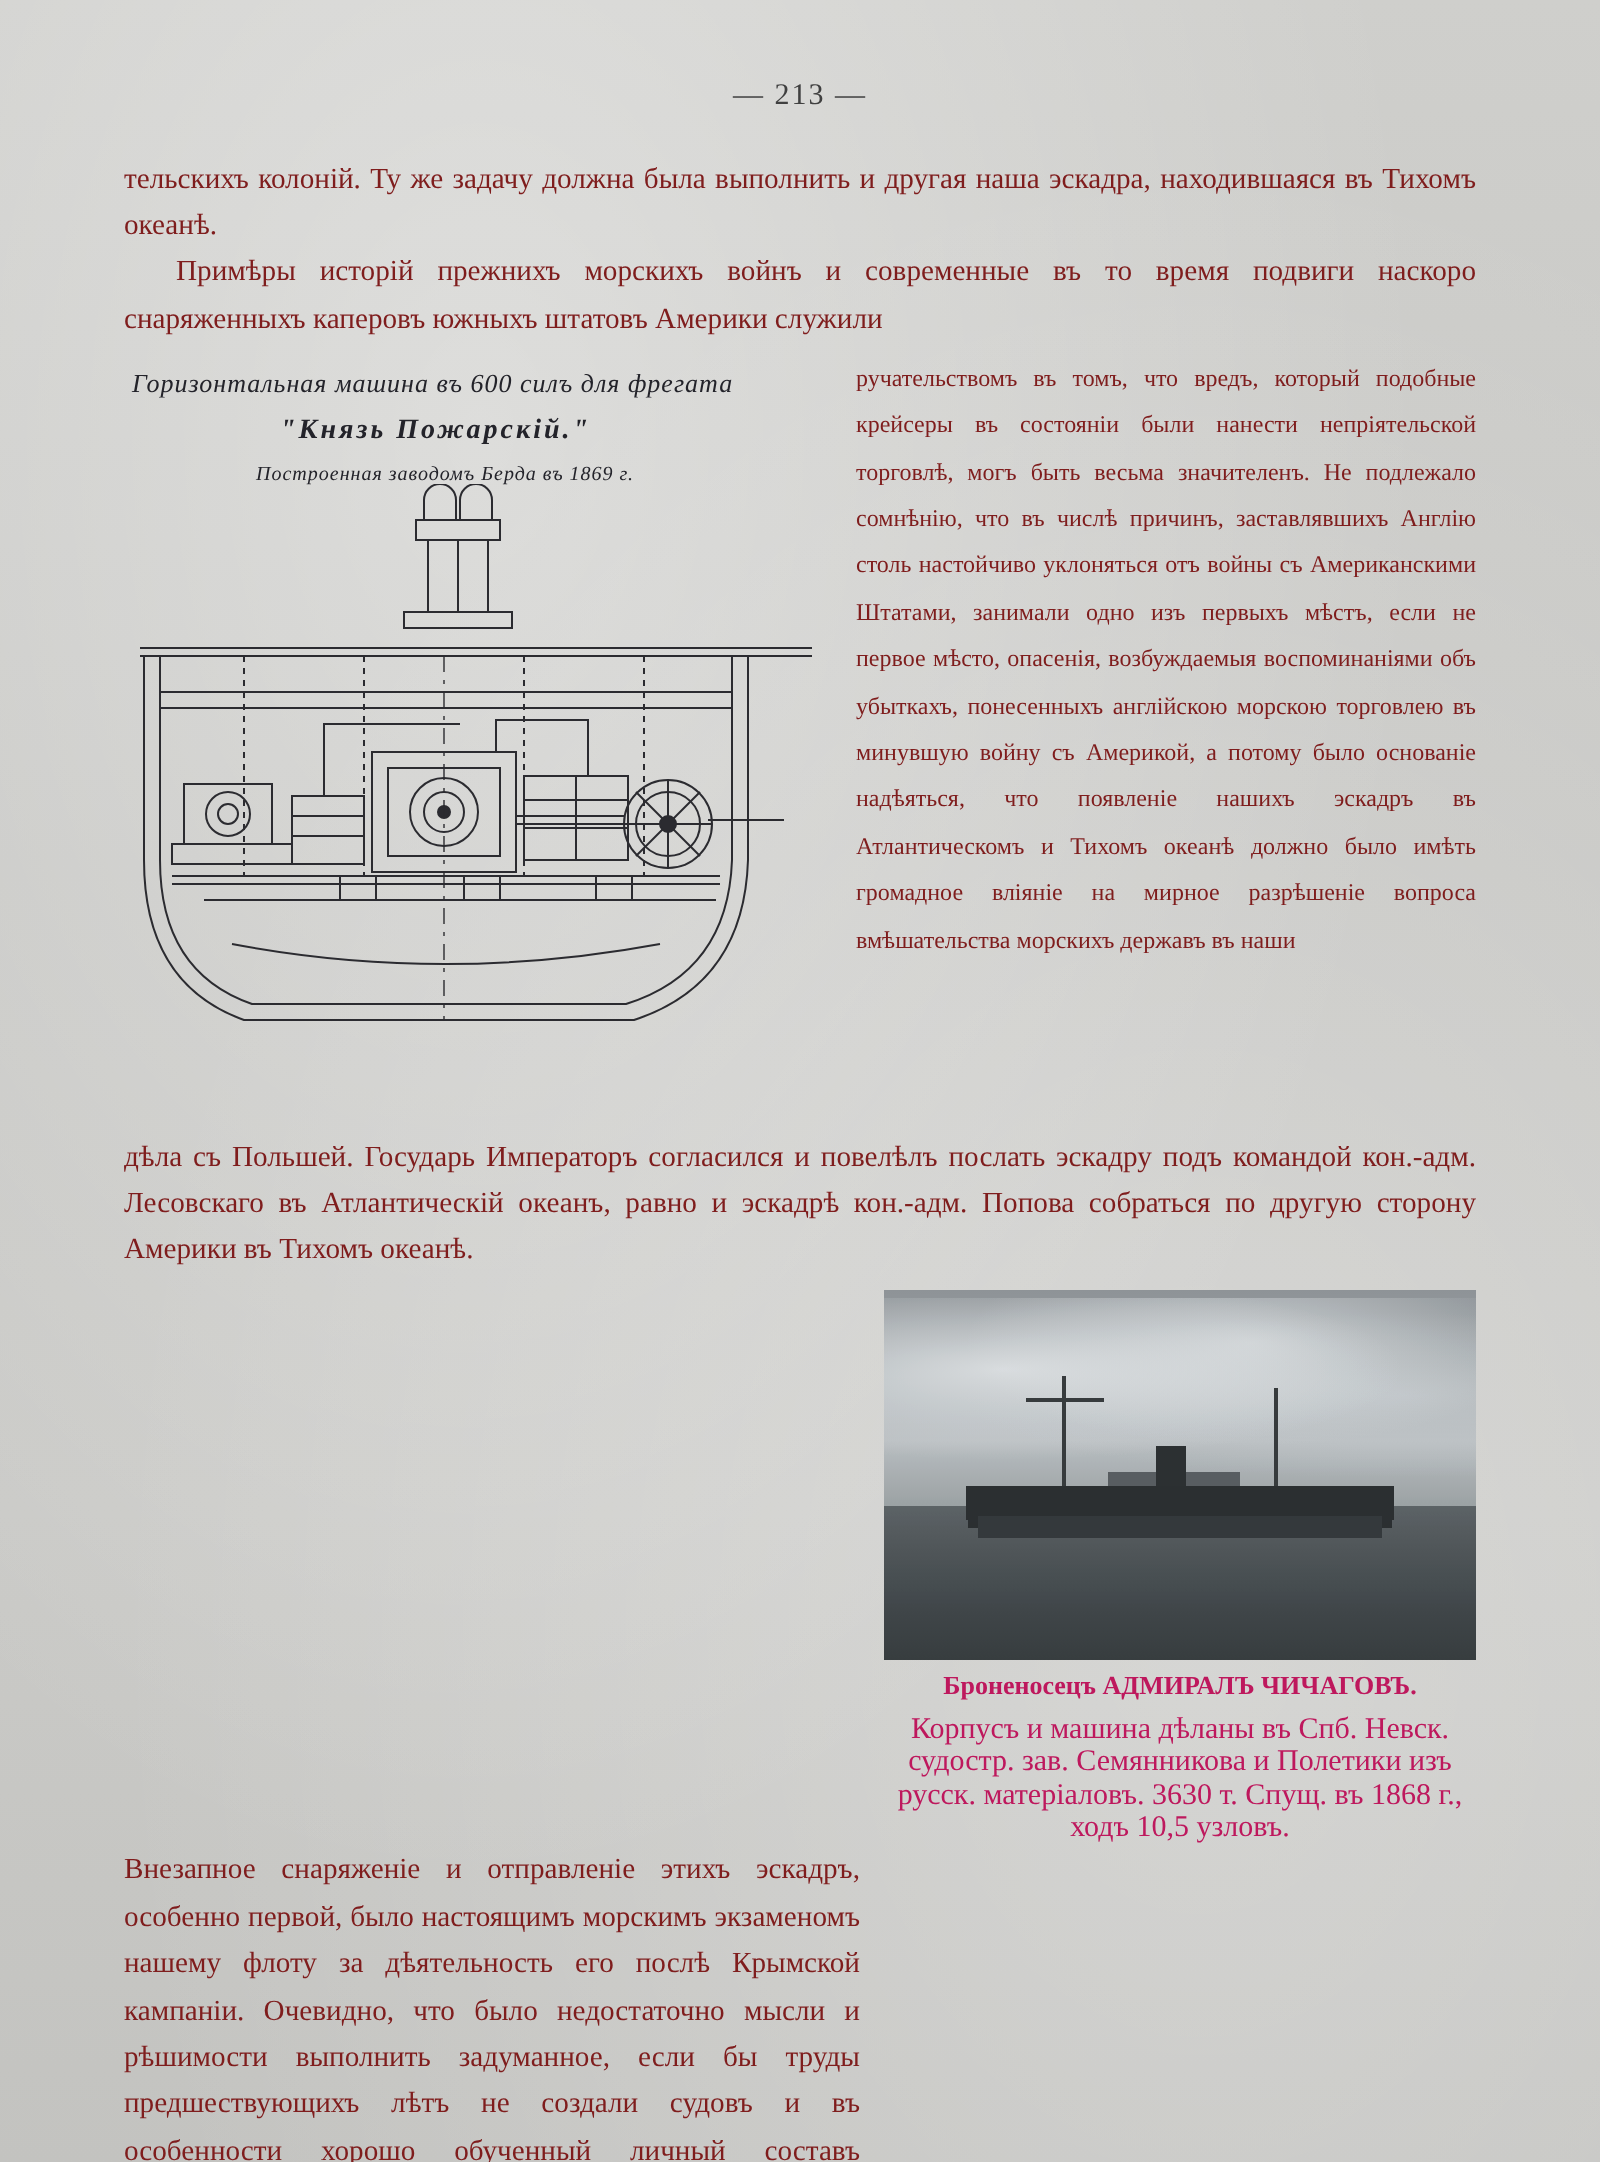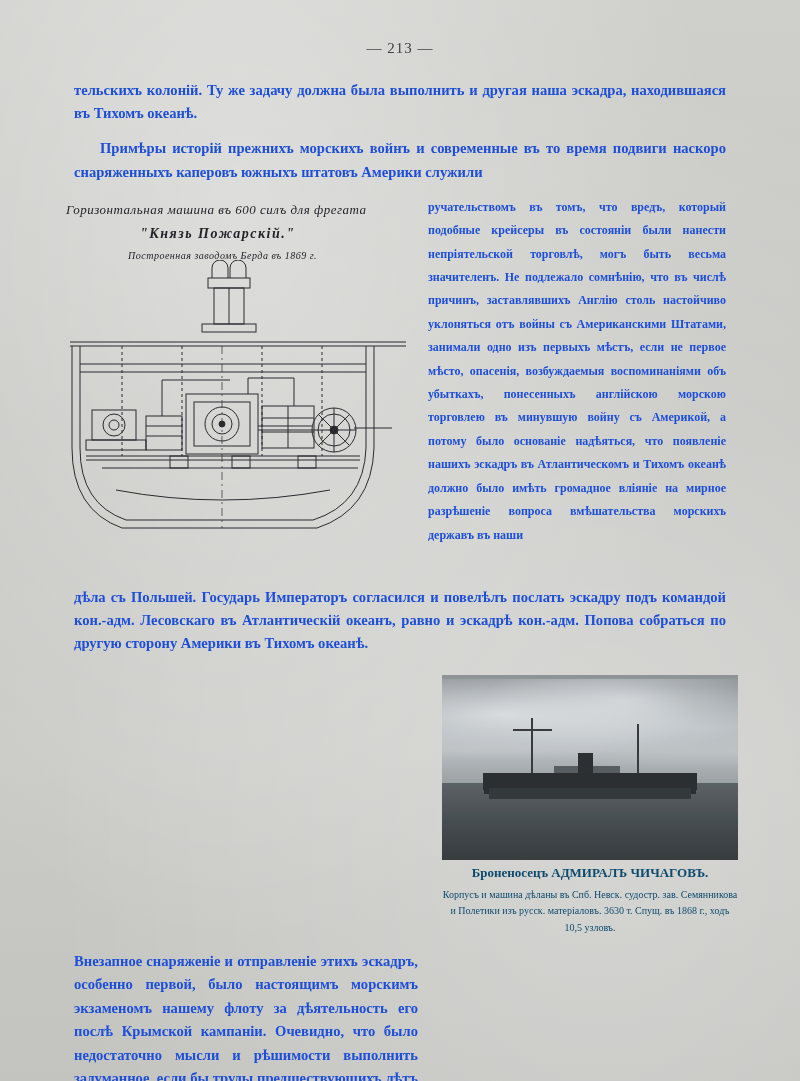--- a/index.html
+++ b/index.html
@@ -33,27 +33,26 @@
     width: 676px;
   }
   .page-number {
     text-align: center;
     font-size: 15px;
     letter-spacing: 1px;
     color: #404040;
     margin-bottom: 22px;
   }
   p {
-    margin: 12px;
-    color: #1d4ed8;
+    margin: 0;
+    color: #7f1d1d;
     font-size: 14.6px;
     line-height: 23.2px;
     text-align: justify;
     text-justify: inter-word;
-    font-weight: bold;
   }
   .indent { text-indent: 26px; }
 
   .top-block p { margin-bottom: 0; }
 
   
   .cols {
     margin-top: 6px;
     display: block;
   }
@@ -143,26 +142,26 @@
     background:#3a3e40;
   }
   .photo .super {
     position:absolute; left:38%; bottom:46%; width:22%; height:5%;
     background:#50555807;
     background-color:#5a5f62;
   }
   .cap {
     font-size: 12.6px;
     line-height: 16.4px;
-    color: #0c4a6e;
+    color: #be185d;
     text-align: center;
     margin-top: 5px;
   }
   .cap.b { font-weight: bold; font-size: 13px; }
-  .cap.small { font-size: 10px; }
+  .cap.small { font-size: 15px; }
 
   .bottom-left {
     float: left;
     width: 368px;
   }
   .bottom-left p { font-size: 14.6px; line-height: 23.4px; }
 
   .clear { clear: both; }
 </style>
 </head>

